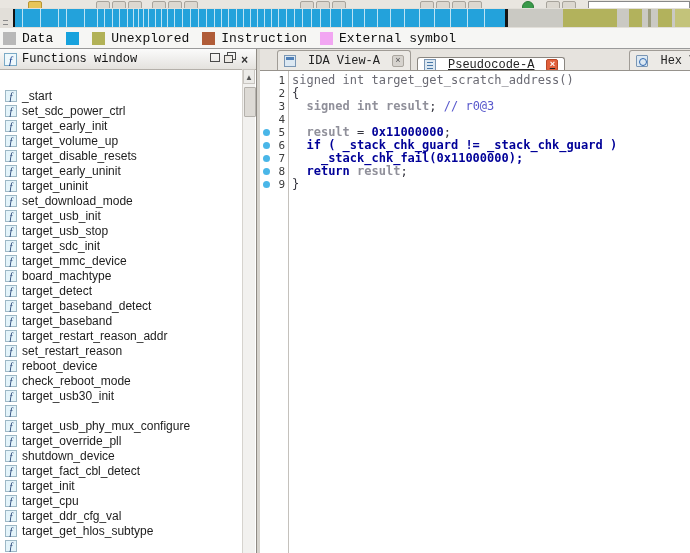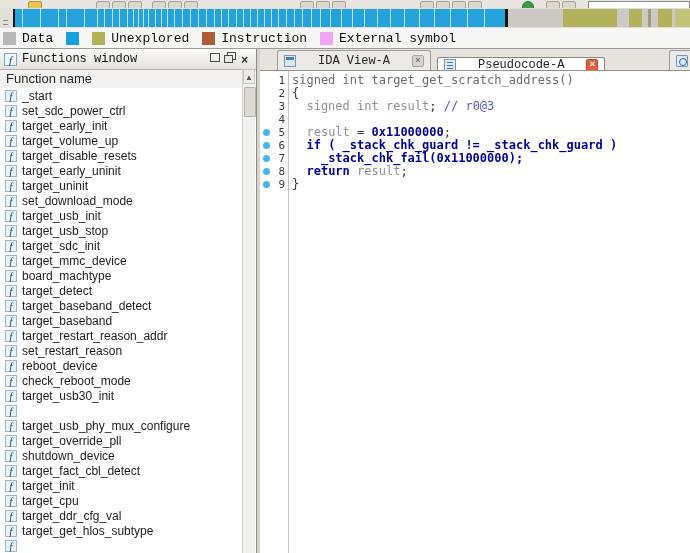--- a/index.html
+++ b/index.html
@@ -60,25 +60,25 @@
                 border-left:1px solid #d6d3ce;box-sizing:border-box;}
   .sb-up{height:15px;font-size:8px;color:#555;text-align:center;line-height:15px;background:#ecebe8;
          border:1px solid #c8c5c0;box-sizing:border-box;}
   .sb-thumb{position:absolute;top:18px;left:1px;width:10px;height:28px;background:#dddad5;
             border:1px solid #b4b1ac;border-radius:1px;}
 
   
   .right-pane{position:absolute;left:260px;top:0;width:430px;height:505px;}
   .tabbar{position:relative;height:22px;background:#e6e3de;border-bottom:1px solid #96928c;
           display:flex;align-items:flex-end;padding-left:17px;box-sizing:border-box;overflow:hidden;}
-  .tab{display:flex;align-items:center;gap:22px;height:20px;padding:0 6px;background:#eceae6;
+  .tab{display:flex;align-items:center;gap:12px;height:20px;padding:0 6px;background:#eceae6;
        border:1px solid #a09c96;border-bottom:none;border-radius:3px 3px 0 0;
        font-family:"Liberation Mono",monospace;font-size:12px;color:#222;margin-right:6px;
        box-sizing:border-box;white-space:nowrap;}
-  .tab.active{background:#fff;height:14px;margin-bottom:-1px;border-color:#8a8680;}
+  .tab.active{background:#fff;height:14px;margin-bottom:-1px;border-color:#8a8680;text-decoration:underline;}
   .ti{width:12px;height:12px;min-width:12px;border:1px solid #7a96b4;background:#dce8f2;
       position:relative;box-sizing:border-box;}
   .ti-ida-view::before{content:"";position:absolute;left:1px;top:1px;width:8px;height:3px;background:#5080b8;}
   .ti-pseudocode::before{content:"";position:absolute;left:2px;top:2px;width:6px;height:1px;
       background:#4878a8;box-shadow:0 3px 0 #4878a8,0 6px 0 #4878a8;}
   .ti-hex-view{border-radius:1px;}
   .ti-hex-view::before{content:"";position:absolute;left:2px;top:2px;width:6px;height:6px;
       border:1px solid #3068b0;border-radius:50%;}
   .tab-close{width:12px;height:12px;min-width:12px;background:#d6d3ce;border:1px solid #aaa69f;
       color:#555;font-size:9px;line-height:10px;text-align:center;border-radius:2px;box-sizing:border-box;}
@@ -89,21 +89,21 @@
   .gutter-sep{position:absolute;left:28px;top:0;bottom:0;width:1px;background:#c4c1bc;}
   #code-lines{position:absolute;left:0;top:3px;right:0;}
   .code-line{position:relative;height:13px;line-height:13px;
              font-family:"DejaVu Sans Mono","Liberation Mono",monospace;font-size:12px;
              white-space:pre;padding-left:32px;}
   .dot{position:absolute;left:3px;top:3px;width:7px;height:7px;border-radius:50%;background:#49b6e8;}
   .lnum{position:absolute;left:8px;top:0;width:17px;text-align:right;color:#3c3c3c;font-size:11px;
         font-family:"DejaVu Sans Mono","Liberation Mono",monospace;}
   .s-proto{color:#6b6b74;}
   .s-plain{color:#34343e;}
-  .s-gray{color:#90909a;}
+  .s-gray{color:#90909a;font-weight:bold;}
   .s-kw{color:#000098;font-weight:bold;}
   .s-const{color:#000098;font-weight:bold;}
   .s-comment{color:#5858cc;}
 
   .watermark{position:absolute;left:86px;top:476px;font-size:58px;font-weight:bold;color:#8fa0a0;
              opacity:.22;letter-spacing:2px;z-index:40;pointer-events:none;
              font-family:"Liberation Sans",sans-serif;}
 </style>
 </head>
 <body>
@@ -219,23 +219,20 @@
     </div>
 
   <div class="main">
 
     <div class="func-window">
       <div class="fw-titlebar">
         <span class="fw-icon">f</span>
         <span class="fw-title">Functions window</span>
         <span id="wm-btns"><span class="wm-btn wb-maximize"></span><span class="wm-btn wb-restore"></span><span class="wm-btn wb-close">×</span></span>
       </div>
-      <div class="fw-header">
-        <span>Function name</span>
-      </div>
       <div class="fw-list">
           <div class="func-row">
             <span class="f-ico">f</span>
             <span class="fname">_start</span>
           </div>
           <div class="func-row">
             <span class="f-ico">f</span>
             <span class="fname">set_sdc_power_ctrl</span>
           </div>
           <div class="func-row">

